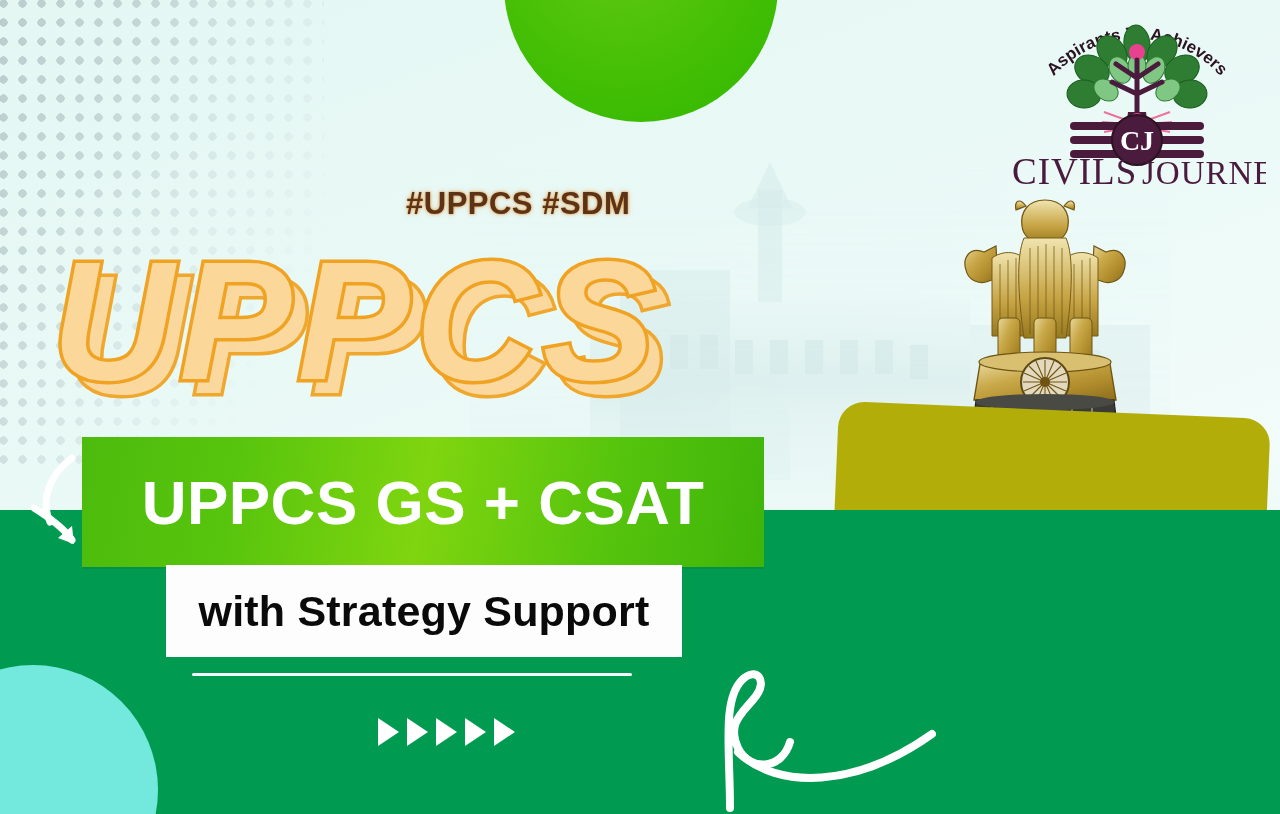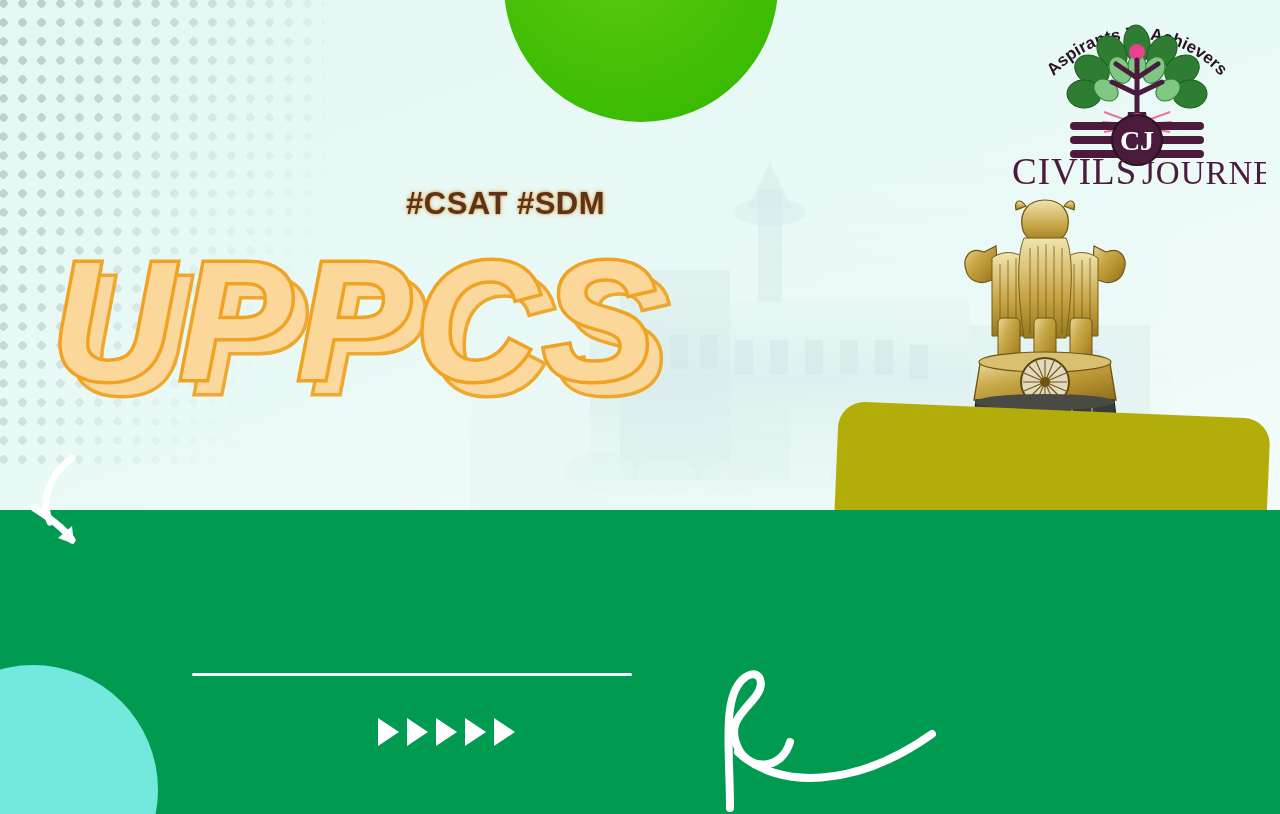--- a/index.html
+++ b/index.html
@@ -419,28 +419,34 @@
     </g>
 
     <circle cx="129" cy="132" r="25" fill="#4a1b3d" stroke="#2b1320" stroke-width="2"></circle>
     <text x="129" y="142" text-anchor="middle" font-family="Liberation Serif, serif" font-size="28" font-weight="bold" fill="#ffffff">CJ</text>
 
     <text x="4" y="176" font-family="Liberation Serif, serif" font-size="37" fill="#4a1b3d" letter-spacing="1">CIVILS</text>
     <text x="134" y="176" font-family="Liberation Serif, serif" font-size="33" fill="#4a1b3d" letter-spacing="1">JOURNEY</text>
     <rect x="136" y="178" width="122" height="2.5" fill="#4a1b3d"></rect>
   </svg>
 
-  <div class="hashtags">#CSAT #SDM</div>
+  <div class="hashtags">#UPPCS #SDM</div>
 
   <div class="big-title-wrap">
     <div class="big-title shadow">UPPCS</div>
     <div class="big-title">UPPCS</div>
   </div>
 
-
+  <div class="green-bar">
+    <span>UPPCS GS + CSAT</span>
+  </div>
+
+  <div class="white-box">
+    <span>with Strategy Support</span>
+  </div>
 
   <div class="divider"></div>
 
   <div class="triangle-row">
     <i></i>
     <i></i>
     <i></i>
     <i></i>
     <i></i>
   </div>

